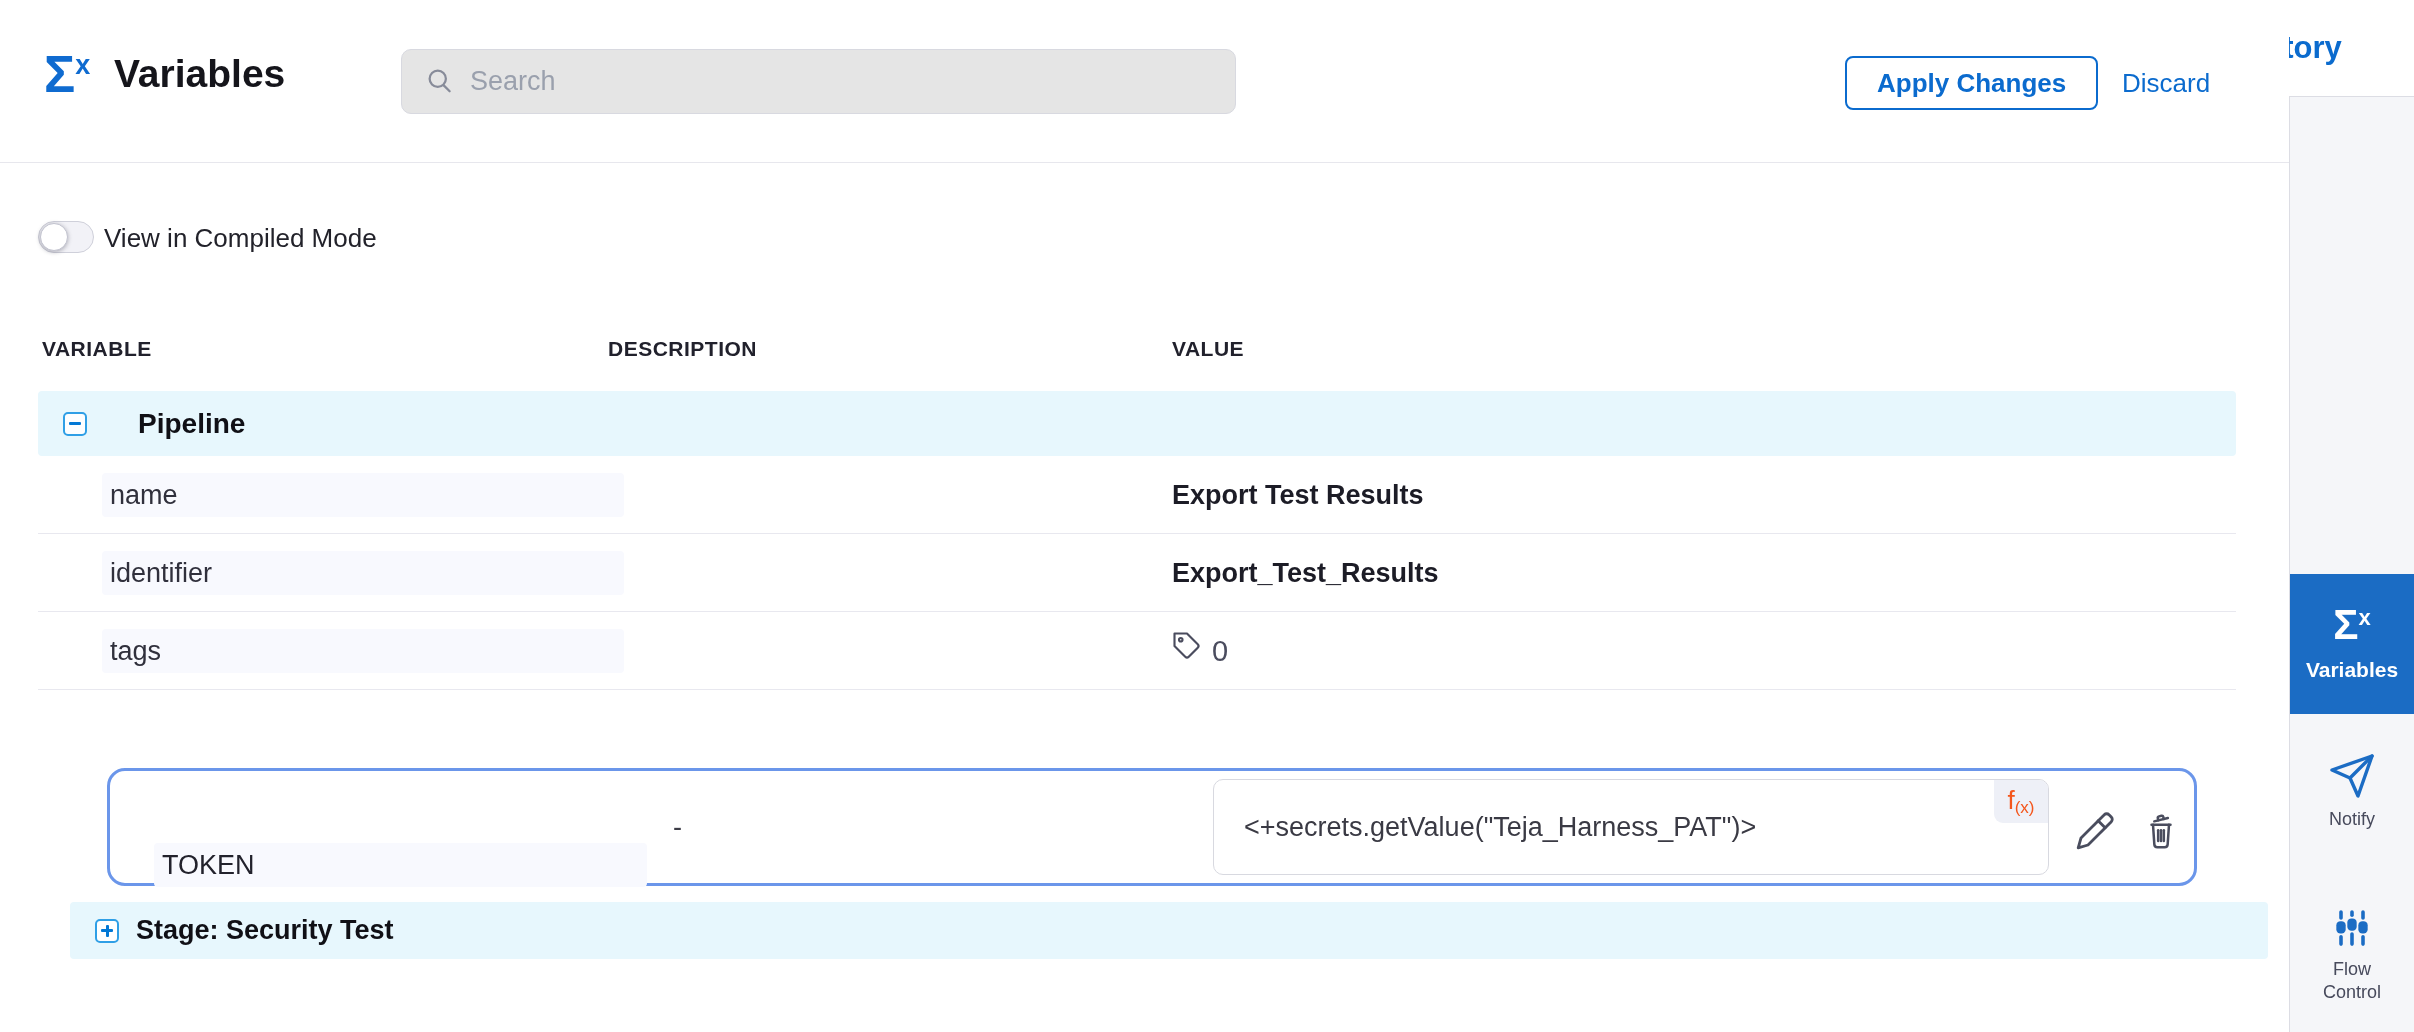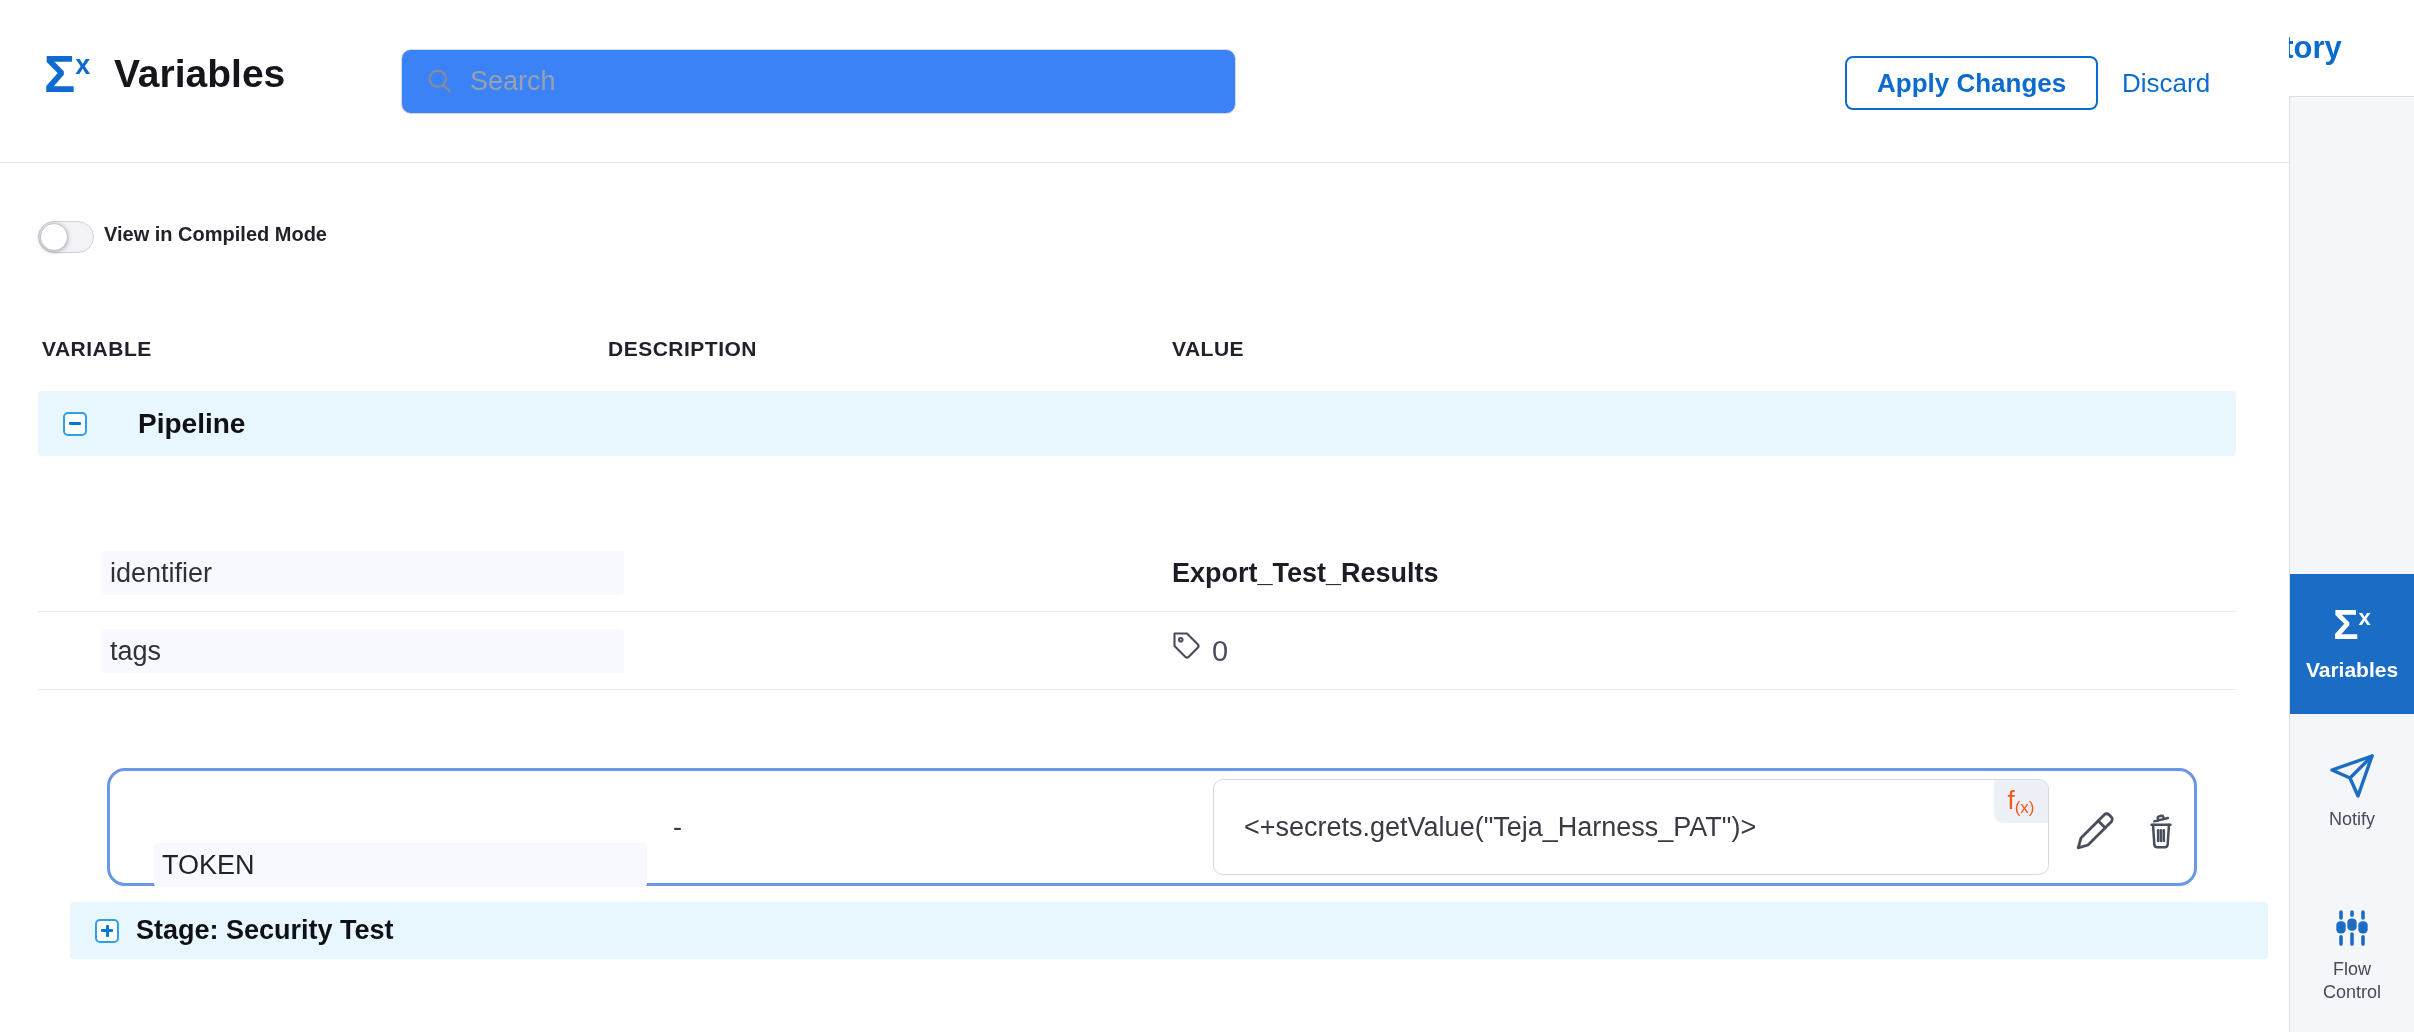--- a/index.html
+++ b/index.html
@@ -24,36 +24,36 @@
   .rail-item svg { display:block; margin:0 auto 8px auto; }
   .rail-flow .rail-label { width:92px; margin:0 auto; }
 
   
   .drawer-header { position:absolute; left:0; top:0; width:2289px; height:163px; background:#fff;
     border-bottom:1px solid #e7e7ed; }
   .hdr-sigma { position:absolute; left:44px; top:48px; font-size:52px; font-weight:700; color:#0f6bd0; line-height:1; }
   .hdr-sigma .sup { font-size:27px; vertical-align:18px; font-weight:700; }
   .hdr-title { position:absolute; left:114px; top:52px; font-size:39px; font-weight:700; color:#15151b; }
   .search-box { position:absolute; left:401px; top:49px; width:835px; height:65px;
-    border:1px solid #d8d9e0; border-radius:10px; background:#3b82f6; display:flex; align-items:center; padding-left:22px; }
+    border:1px solid #d8d9e0; border-radius:10px; background:#e5e5e5; display:flex; align-items:center; padding-left:22px; }
   .search-box input { border:none; outline:none; background:transparent; flex:1; margin-left:16px;
     font-family:"Liberation Sans", sans-serif; font-size:27px; color:#33343c; }
   .search-box input::placeholder { color:#9aa0ad; }
   .apply-btn { position:absolute; left:1845px; top:56px; height:54px; padding:0 30px;
     border:2px solid #0b6bce; border-radius:8px; background:#fff; color:#0b6bce;
     font-family:"Liberation Sans", sans-serif; font-size:26px; font-weight:700; cursor:pointer;
     display:flex; align-items:center; }
   .discard-link { position:absolute; left:2122px; top:68px; font-size:26px; font-weight:500; color:#0b6bce; cursor:pointer; }
 
   
   .toggle { position:absolute; left:38px; top:221px; width:56px; height:32px; border-radius:16px;
     background:#f2f2f7; border:1px solid #cfd0da; cursor:pointer; }
   .toggle .knob { position:absolute; left:1px; top:1px; width:28px; height:28px; border-radius:50%;
     background:#fff; border:1px solid #c2c3cf; box-shadow:0 1px 4px rgba(40,40,60,.35); }
-  .toggle-label { position:absolute; left:104px; top:223px; font-size:20px; color:#22222a;font-weight:bold; }
+  .toggle-label { position:absolute; left:104px; top:223px; font-size:26px; color:#22222a; }
 
   
   .col-head { position:absolute; top:337px; font-size:21px; font-weight:700; letter-spacing:.5px; color:#21212c; }
   .col-variable { left:42px; } .col-description { left:608px; } .col-value { left:1172px; }
 
   .section-row { position:absolute; left:38px; width:2198px; background:#e7f7fd; border-radius:4px;
     display:flex; align-items:center; padding-left:25px; cursor:pointer; }
   .section-pipeline { top:391px; height:65px;gap:34px; }
   .section-stage { top:902px; height:57px;margin-left:32px; }
   .section-label-bold { margin-left:17px; font-size:28px; font-weight:700; color:#101016; }
@@ -165,20 +165,24 @@
   <div class="col-head col-description">DESCRIPTION</div>
   <div class="col-head col-value">VALUE</div>
 
   <div class="section-row section-pipeline">
     <span class="expand-box">
         <span class="h-bar"></span>
       </span>
     <span class="section-label-bold">Pipeline</span>
   </div>
 
+  <div class="var-row row-name-y">
+    <div class="var-pill">name</div>
+    <div class="var-value">Export Test Results</div>
+  </div>
   <div class="var-row row-identifier-y">
     <div class="var-pill">identifier</div>
     <div class="var-value">Export_Test_Results</div>
   </div>
   <div class="var-row row-tags-y">
     <div class="var-pill">tags</div>
     <div class="var-value tags-value">
       <span>
         <svg width="30" height="30" viewBox="0 0 24 24" fill="none" stroke="#4a4c5e" stroke-width="1.7" stroke-linejoin="round">
           <path d="M20.6 13.4 13.4 20.6a2 2 0 0 1-2.8 0L2 12V2h10l8.6 8.6a2 2 0 0 1 0 2.8z"></path>

